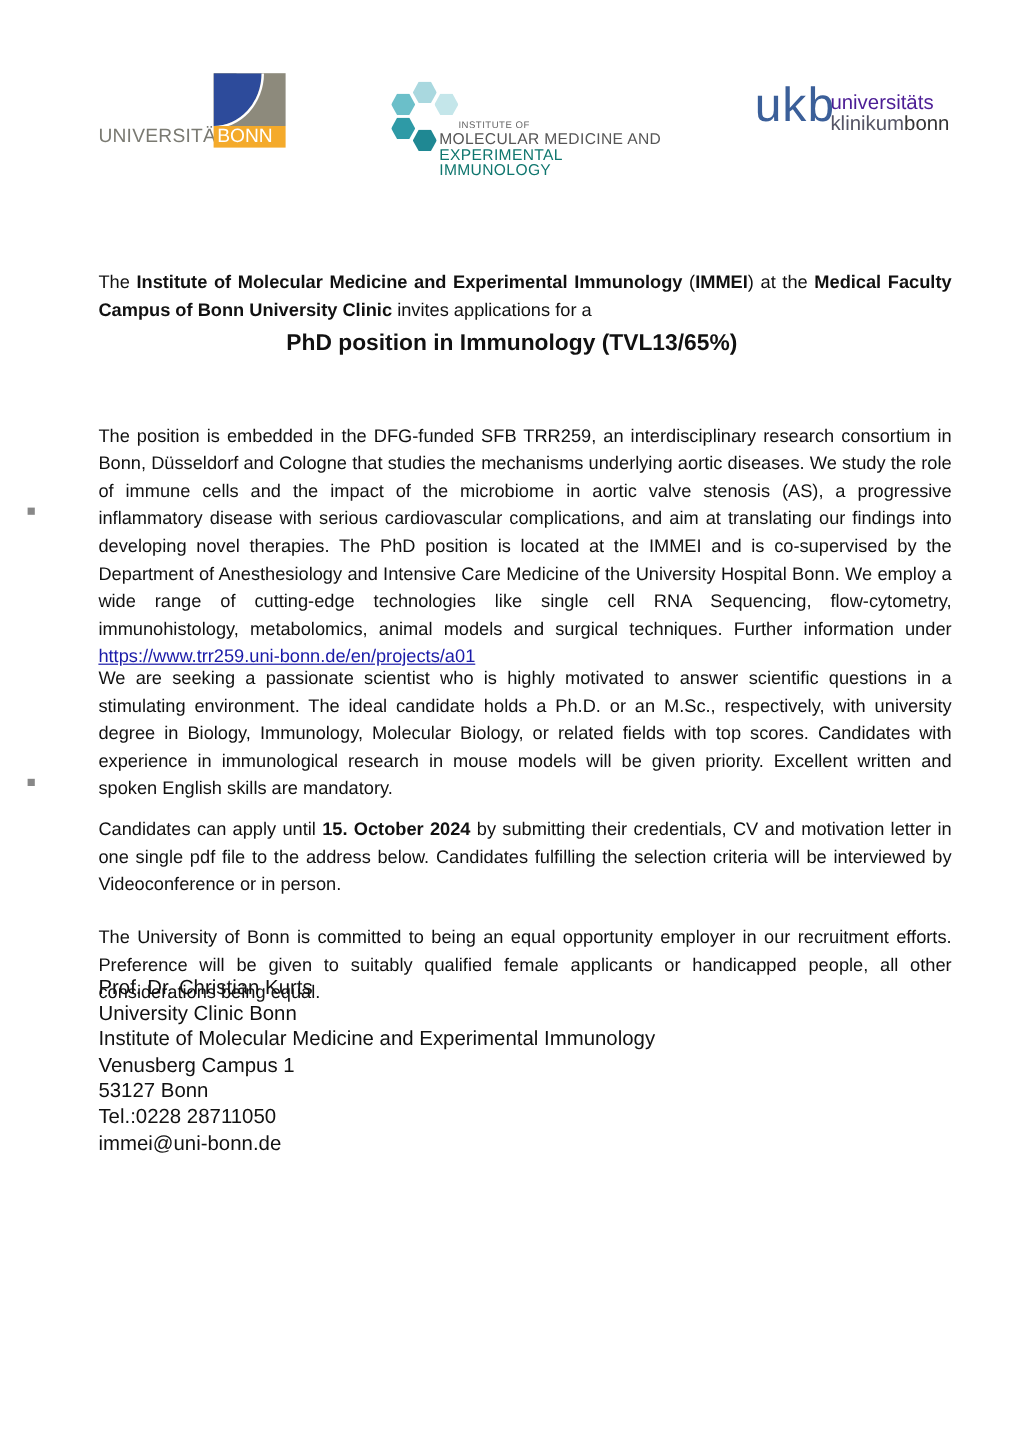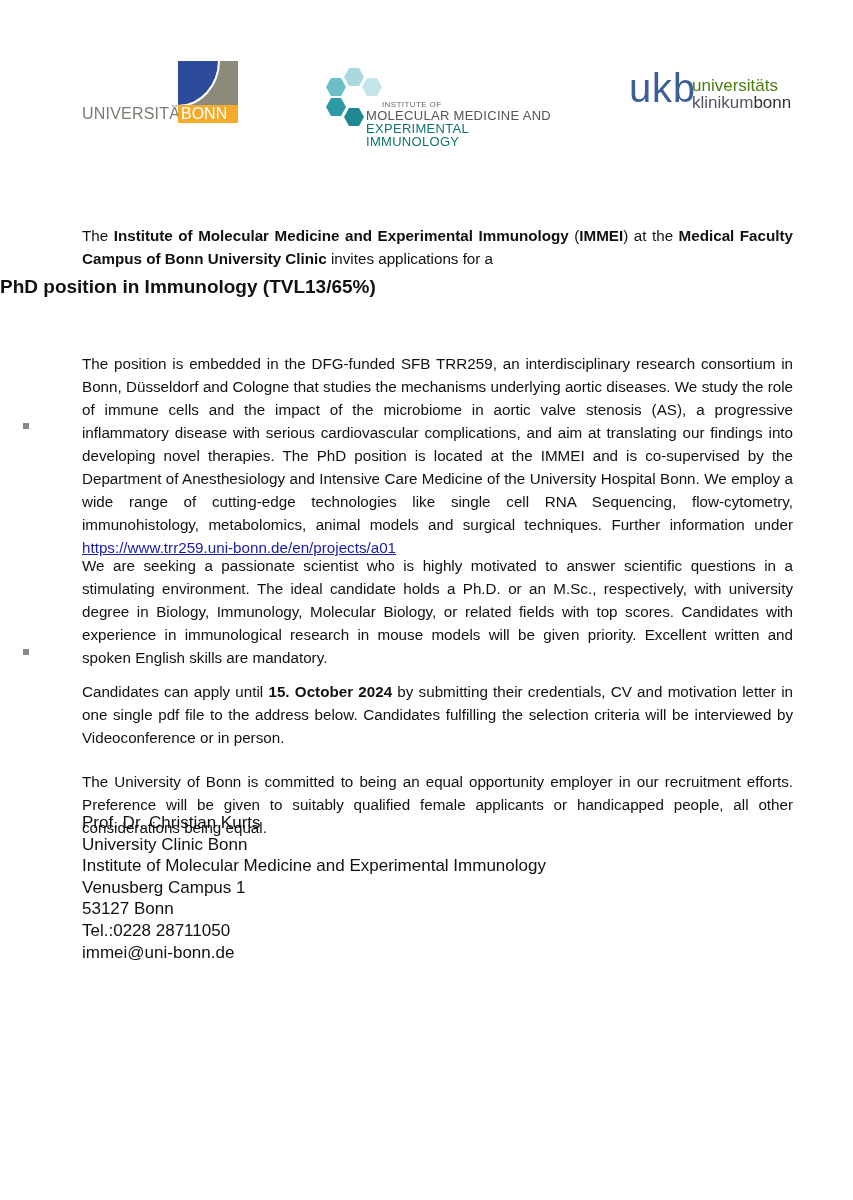--- a/index.html
+++ b/index.html
@@ -14,28 +14,28 @@
   .logo-uni .bonn { position:absolute; left:96px; top:44px; width:60px; height:18px; background:#f4aa2b; color:#fff; font-size:16px; line-height:18px; padding-left:3px; box-sizing:border-box; }
 
   .logo-immei { position:absolute; left:322px; top:68px; width:240px; height:70px; }
   .hex { position:absolute; width:20px; height:18px; clip-path:polygon(25% 0,75% 0,100% 50%,75% 100%,25% 100%,0 50%); }
   .logo-immei .t1 { position:absolute; left:60px; top:32px; font-size:8px; color:#666; letter-spacing:0.4px; }
   .logo-immei .t2 { position:absolute; left:44px; top:41px; font-size:13px; color:#555; letter-spacing:0.3px; line-height:13px; }
   .logo-immei .t3 { position:absolute; left:44px; top:54px; font-size:13px; color:#0f766e; letter-spacing:0.3px; line-height:13px; }
 
   .logo-ukb { position:absolute; left:628px; top:72px; width:180px; height:44px; }
   .logo-ukb .mark { position:absolute; left:0; top:0; font-size:40px; line-height:40px; color:#3b5f99; font-weight:normal; letter-spacing:-2px;font-family:Liberation Mono, monospace; }
-  .logo-ukb .l1 { position:absolute; left:64px; top:5px; font-size:17px; line-height:17px; color:#4d7c0f; }
+  .logo-ukb .l1 { position:absolute; left:64px; top:5px; font-size:17px; line-height:17px; color:#4c1d95; }
   .logo-ukb .l2 { position:absolute; left:64px; top:22px; font-size:17px; line-height:17px; color:#556; }
   .logo-ukb .l2 b { font-weight:normal; color:#333; }
 
   
   .text { position:absolute; left:82px; width:711px; font-size:15.2px; line-height:23px; text-align:justify;margin-top:36px; }
   .intro { top:188px; }
-  .title { position:absolute; left:0; width:853px; top:276px; font-size:19px; font-weight:bold; }
+  .title { position:absolute; left:0; width:853px; top:276px; text-align:center; font-size:19px; font-weight:bold; }
   .p1 { top:316px; }
   .p2 { top:518px; }
   .p3 { top:644px; }
   .p4 { top:734px; }
   .addr { position:absolute; left:82px; top:812px; font-size:17px; line-height:21.6px; }
   a.link { color:#1a1aa8; text-decoration:underline; }
   .bullet { position:absolute; left:23px; width:6px; height:6px; background:#888; }
 </style>
 </head>
 <body>

